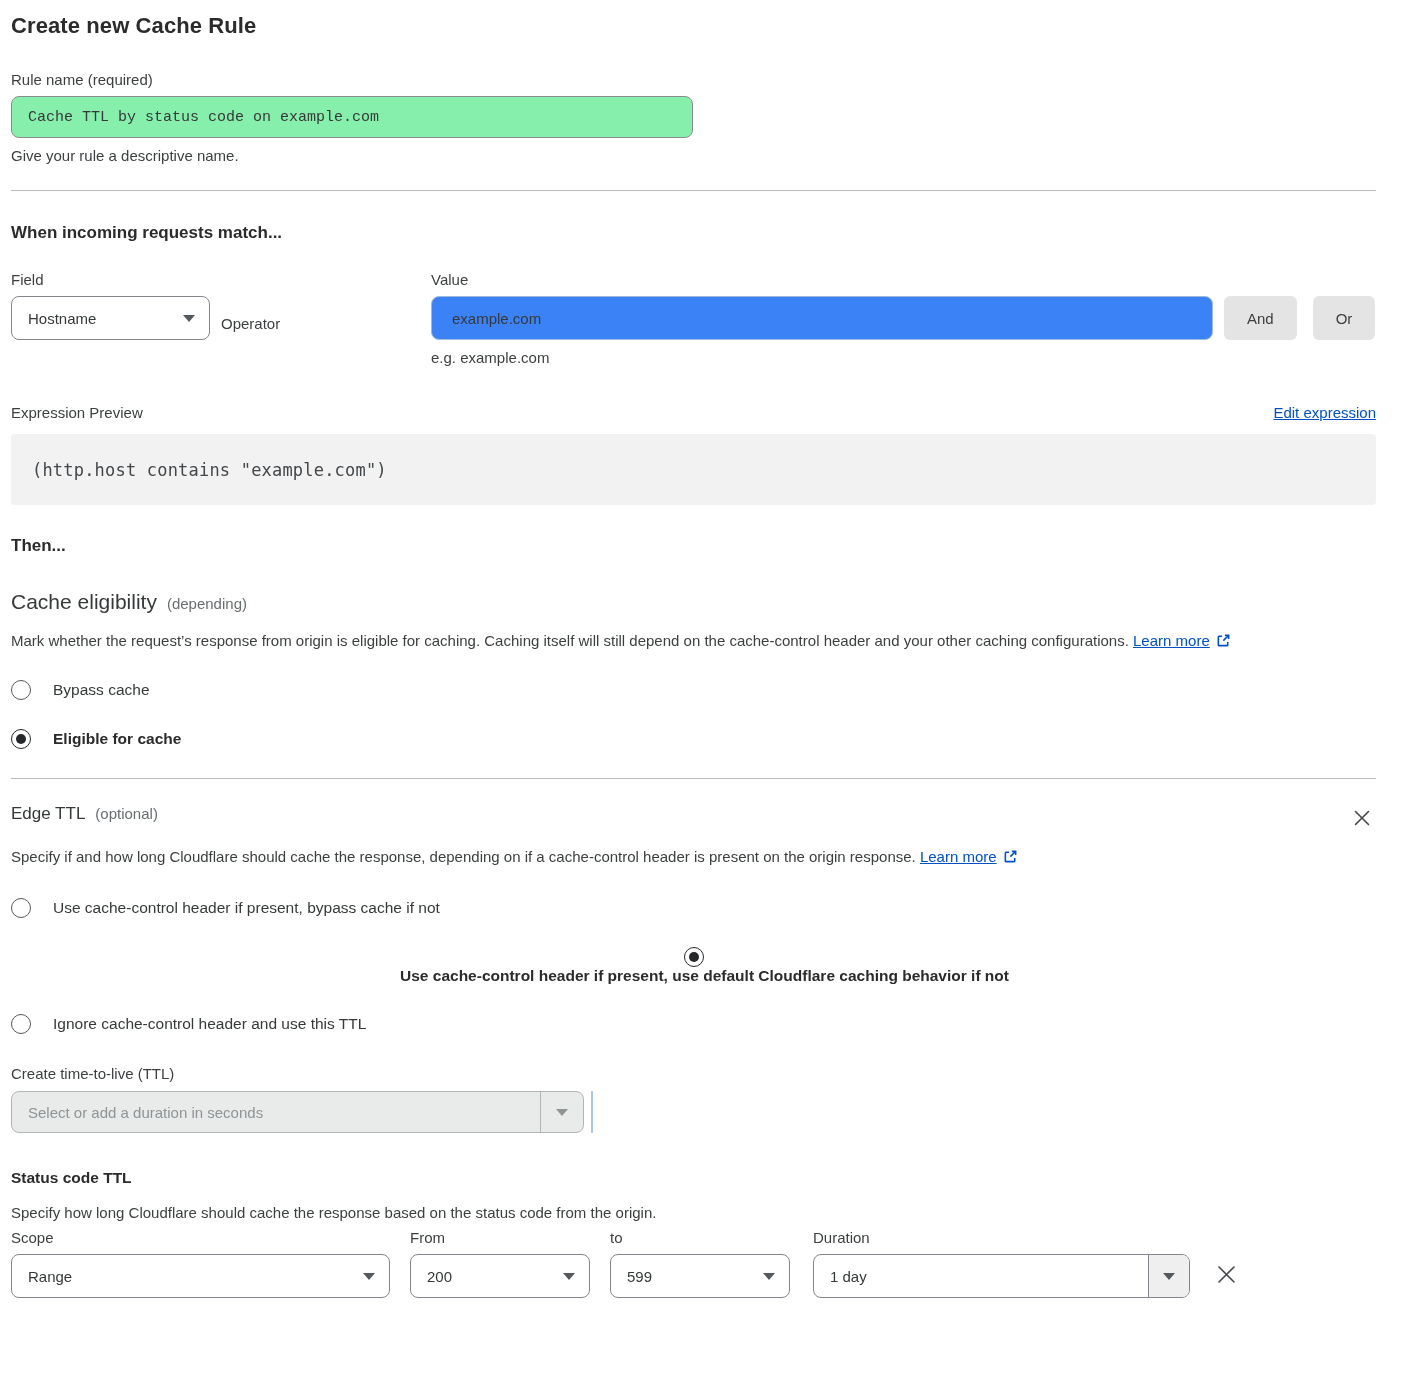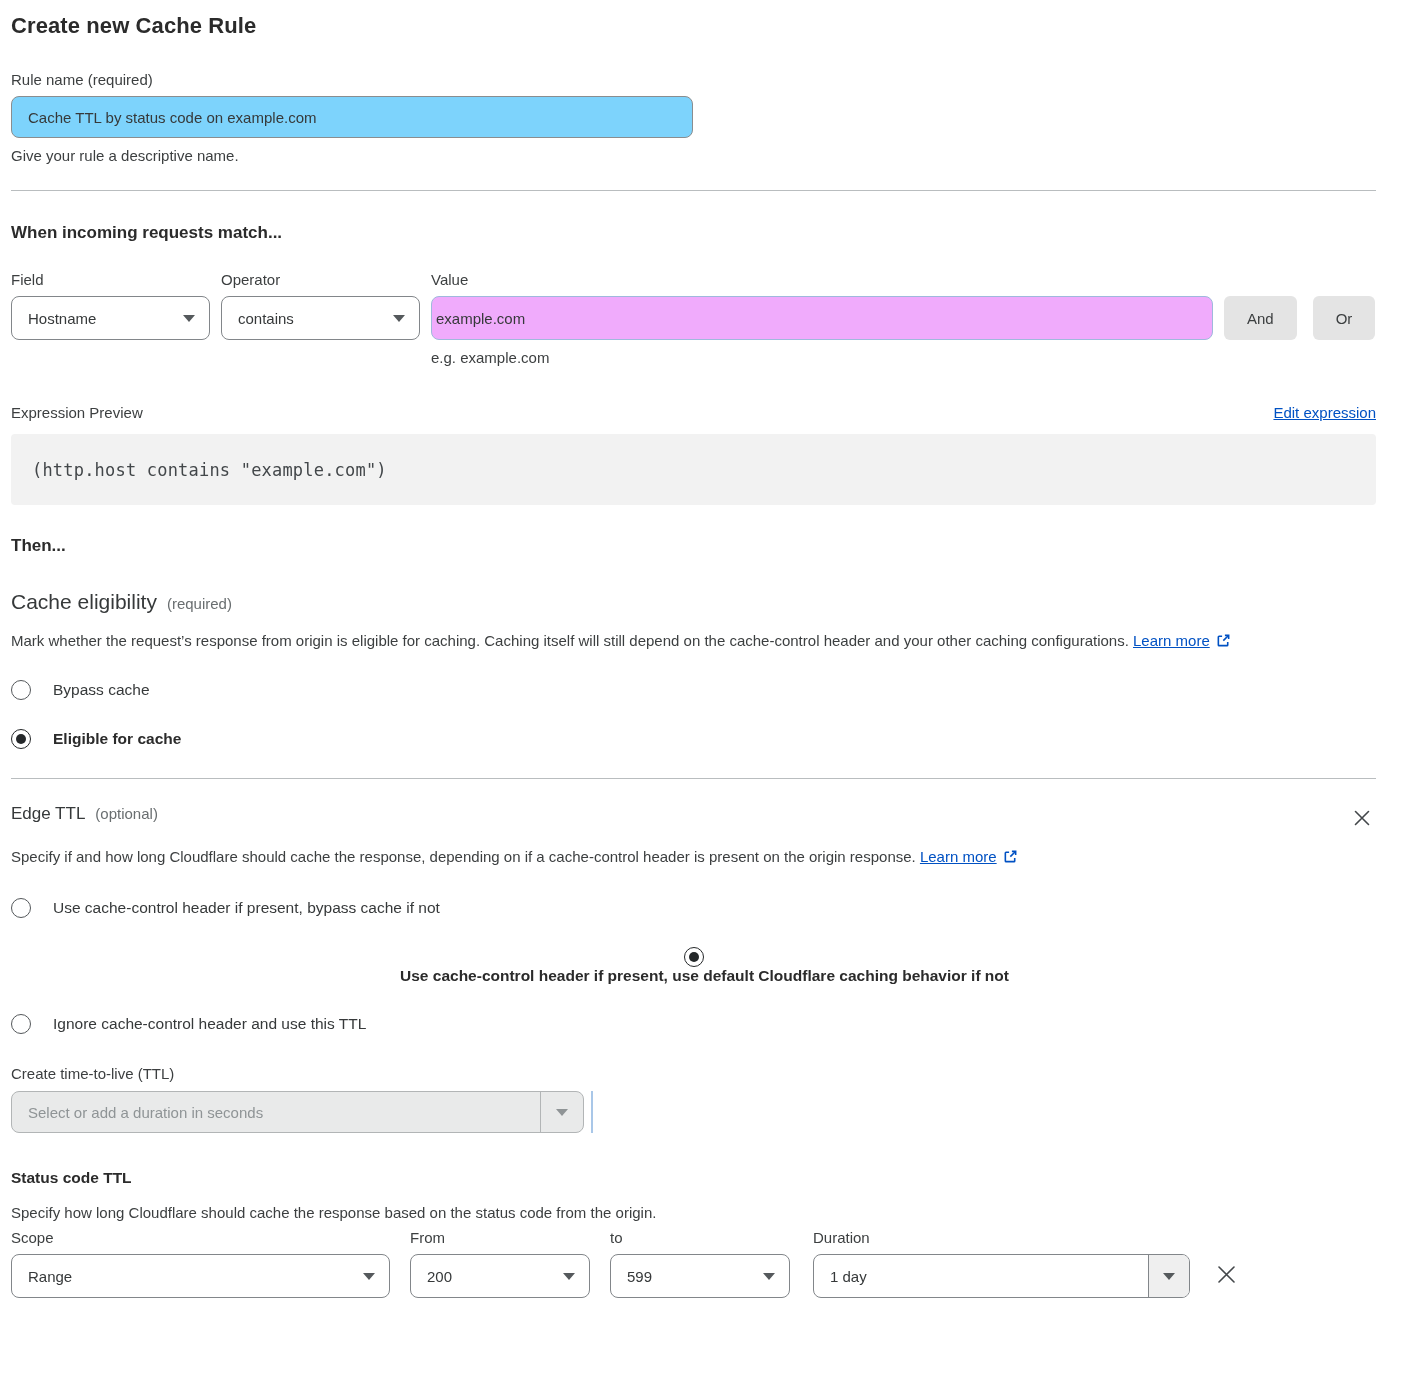--- a/index.html
+++ b/index.html
@@ -14,22 +14,22 @@
   .container { padding: 13px 36px 0 11px; }
 
   h1.page-title { font-size: 22px; font-weight: 700; color: #2b2b2b; letter-spacing: .1px; }
 
   .field-label { font-size: 15px; color: #3c3f40; }
 
   .text-input {
     display: block; width: 682px; height: 42px;
     border: 1px solid #8a8d8f; border-radius: 8px;
     padding: 0 16px; font-size: 15px; color: #36393a;
-    font-family: Liberation Sans, sans-serif;
-    background: #7dd3fc; outline: none;
+    font-family: Liberation Mono, monospace;
+    background: #86efac; outline: none;
   }
   .help-text { font-size: 15px; color: #3c3f40; }
 
   hr.divider { border: none; border-top: 1px solid #b9bdbf; height: 0; }
 
   h2.section-heading { font-size: 17px; font-weight: 700; color: #2b2b2b; }
 
   .match-row { display: flex; align-items: flex-end; }
   .col { display: flex; flex-direction: column; }
   .col .field-label { margin-bottom: 8px; }
@@ -42,21 +42,21 @@
   }
   .select .select-value { flex: 1; white-space: nowrap; overflow: hidden; }
   .caret {
     width: 0; height: 0; flex: none;
     border-left: 6px solid transparent; border-right: 6px solid transparent;
     border-top: 7px solid #55595c;
   }
   .value-input {
     width: 782px; height: 44px;
     border: 1px solid #9fb9dc; border-radius: 8px;
-    background: #f0abfc; padding: 0 4px;
+    background: #3b82f6; padding: 0 20px;
     font-size: 15px; color: #36393a;
     font-family: "Liberation Sans", sans-serif; outline: none;
   }
   .btn {
     height: 44px; border: none; border-radius: 6px;
     background: #e4e4e4; color: #3c3f40; font-size: 15px;
     font-family: "Liberation Sans", sans-serif;
     padding: 0 23px; cursor: pointer;
   }
 
@@ -137,24 +137,20 @@
   <div class="match-row" style="margin-top:28px;">
     <div class="col" style="width:199px;">
       <span class="field-label">Field</span>
       <div class="select">
         <span class="select-value">Hostname</span>
         <span class="caret"></span>
       </div>
     </div>
     <div class="col" style="width:199px; margin-left:11px;">
       <span class="field-label">Operator</span>
-      <div class="select">
-        <span class="select-value">contains</span>
-        <span class="caret"></span>
-      </div>
     </div>
     <div class="col" style="margin-left:11px;">
       <span class="field-label">Value</span>
       <input class="value-input" type="text" value="example.com" style="">
     </div>
     <button class="btn" style="margin-left:11px;">And</button>
     <button class="btn" style="margin-left:16px;">Or</button>
   </div>
   <div class="help-text" style="margin-left:420px; margin-top:9px;">e.g. example.com</div>
 
@@ -163,21 +159,21 @@
     <a class="link">Edit expression</a>
   </div>
   <div class="code-box" style="margin-top:13px;">
     <span>(http.host contains "example.com")</span>
   </div>
 
   <h2 class="section-heading" style="margin-top:31px;">Then...</h2>
 
   <div style="margin-top:34px;">
     <div>
-      <span class="section-heading" style="font-size:21px;">Cache eligibility</span><span class="inline-badge">(required)</span>
+      <span class="section-heading" style="font-size:21px;">Cache eligibility</span><span class="inline-badge">(depending)</span>
     </div>
     <p class="para" style="margin-top:13px;">
       <span>Mark whether the request’s response from origin is eligible for caching. Caching itself will still depend on the cache-control header and your other caching configurations.</span>
       <a class="link">Learn more</a><span class="ext-icon"><svg width="15" height="15" viewBox="0 0 16 16" fill="none" stroke="currentColor" stroke-width="1.7">
             <path d="M6.5 3.5H3.3c-.5 0-.8.3-.8.8v8.4c0 .5.3.8.8.8h8.4c.5 0 .8-.3.8-.8V9.5"></path>
             <path d="M9.5 2.5h4v4"></path>
             <path d="M13.3 2.7L7.8 8.2"></path>
           </svg></span>
     </p>
 

